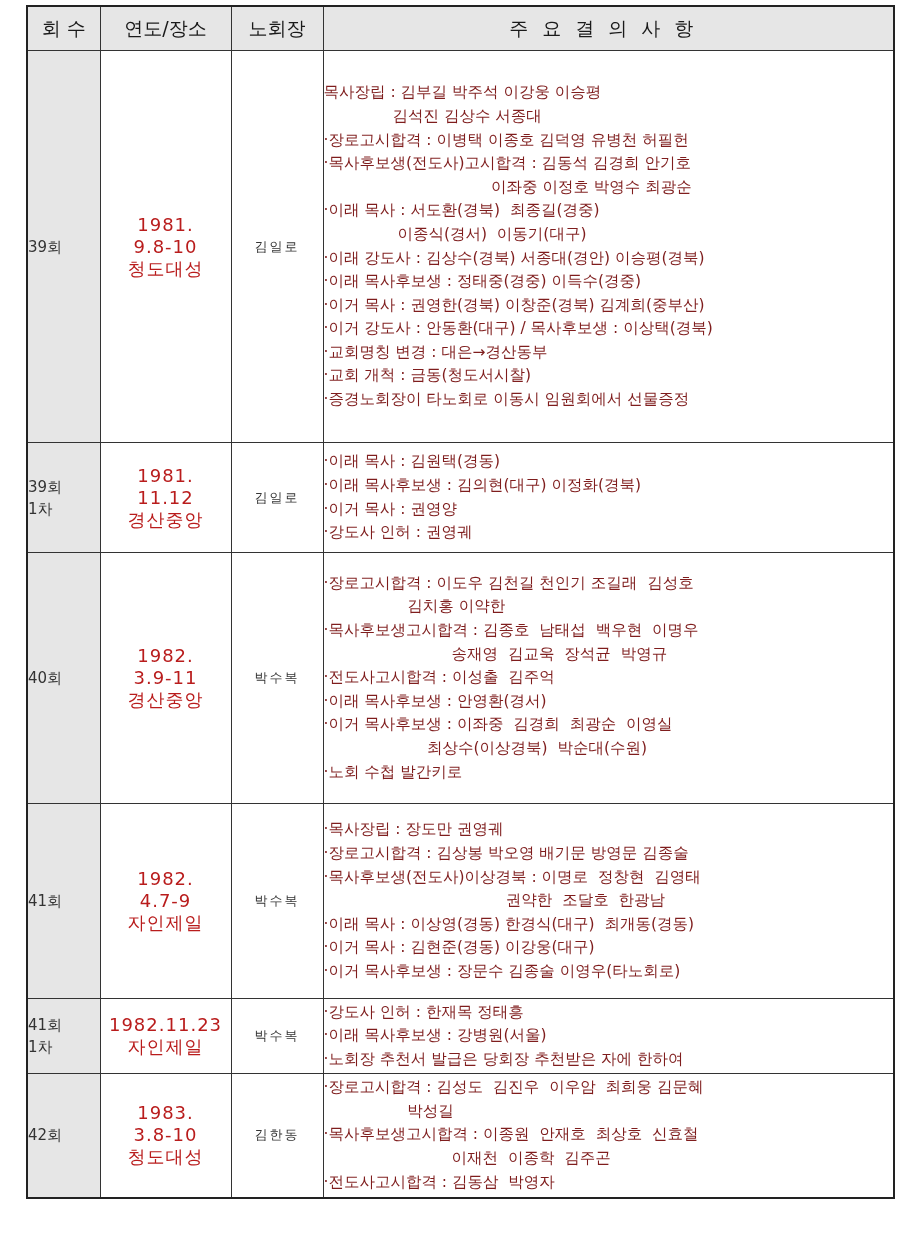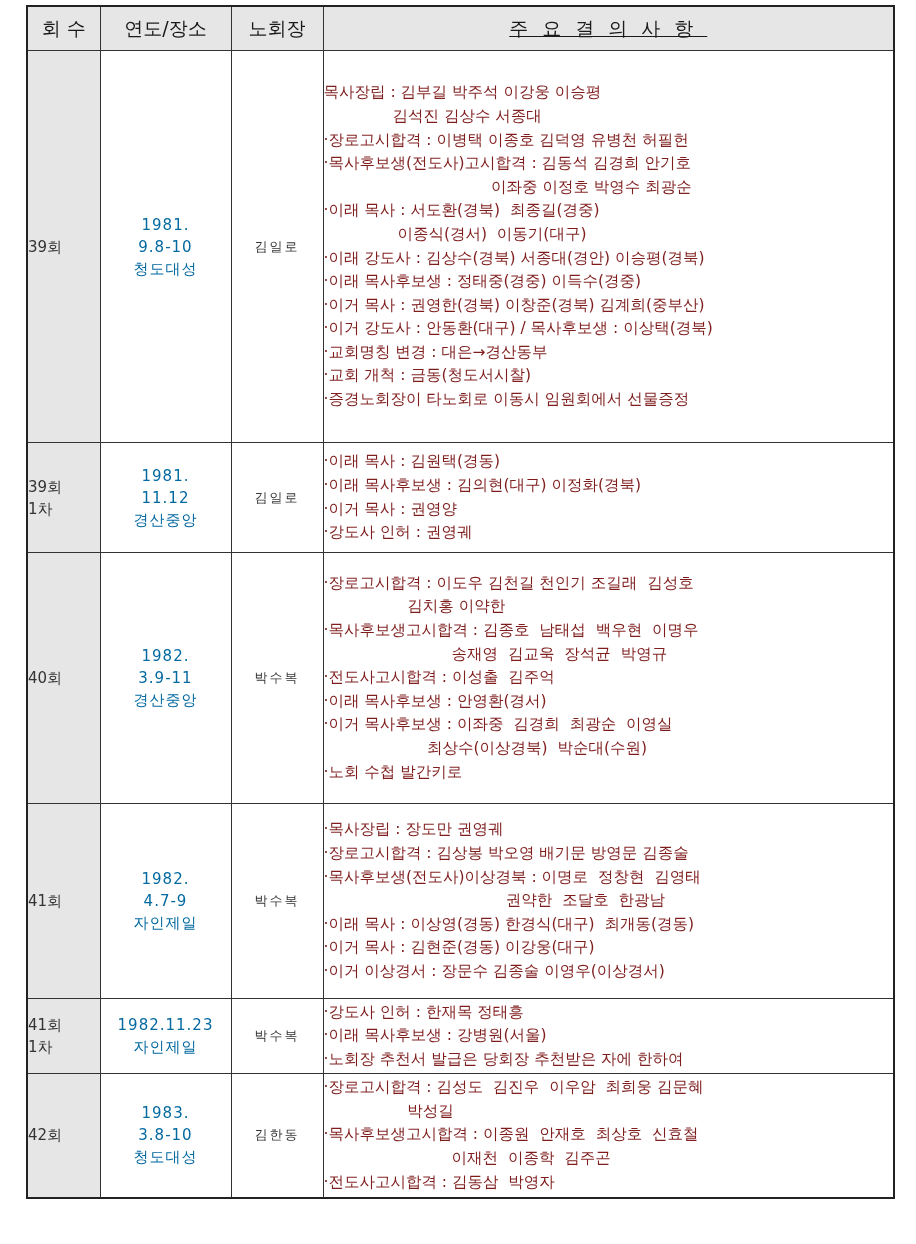--- a/index.html
+++ b/index.html
@@ -7,23 +7,23 @@
          font-family: "DejaVu Sans", sans-serif; color: #1a1a1a; }
   table.minutes {
     position: absolute; left: 26px; top: 5px; width: 867px;
     border-collapse: collapse; table-layout: fixed;
     border: 2px solid #222;
   }
   table.minutes td, table.minutes th {
     border: 1px solid #333; padding: 0; vertical-align: middle; margin-top: 29px;
   }
   th { background: #e6e6e6; font-weight: normal; font-size: 19px; height: 43px; text-align: center; }
-  th.col-decisions { letter-spacing: 14px; text-decoration: underline; }
+  th.col-decisions { letter-spacing: 14px; }
   td.round { background: #e6e6e6; text-align: left; font-size: 15px; line-height: 22px; color: #333; }
-  td.date { text-align: center; font-size: 15px; line-height: 22px; color: #0369a1; letter-spacing: 1px; }
+  td.date { text-align: center; font-size: 18px; line-height: 22px; color: #b91c1c; letter-spacing: 1px; }
   td.moderator { text-align: center; font-size: 13px; color: #333; letter-spacing: 2px; }
   td.decisions { font-size: 15.5px; line-height: 23.6px; padding: 0 0 0 3px; color: #7f1d1d; vertical-align: top; }
   .line { white-space: pre; display: block; }
   .multi { display: block; }
 </style>
 </head>
 <body>
 
 <table class="minutes">
   <colgroup>
@@ -118,21 +118,21 @@
           <span class="multi">자인제일</span>
         </td>
     <td class="moderator">박수복</td>
     <td class="decisions">
           <span class="line">·목사장립 : 장도만 권영궤</span>
           <span class="line">·장로고시합격 : 김상봉 박오영 배기문 방영문 김종술</span>
           <span class="line">·목사후보생(전도사)이상경북 : 이명로  정창현  김영태</span>
           <span class="line">                                     권약한  조달호  한광남</span>
           <span class="line">·이래 목사 : 이상영(경동) 한경식(대구)  최개동(경동)</span>
           <span class="line">·이거 목사 : 김현준(경동) 이강웅(대구)</span>
-          <span class="line">·이거 이상경서 : 장문수 김종술 이영우(이상경서)</span>
+          <span class="line">·이거 목사후보생 : 장문수 김종술 이영우(타노회로)</span>
         </td>
   </tr>
       <tr style="height: 75px;">
     <td class="round">
           <span class="multi">41회</span>
           <span class="multi">1차</span>
         </td>
     <td class="date">
           <span class="multi">1982.11.23</span>
           <span class="multi">자인제일</span>

